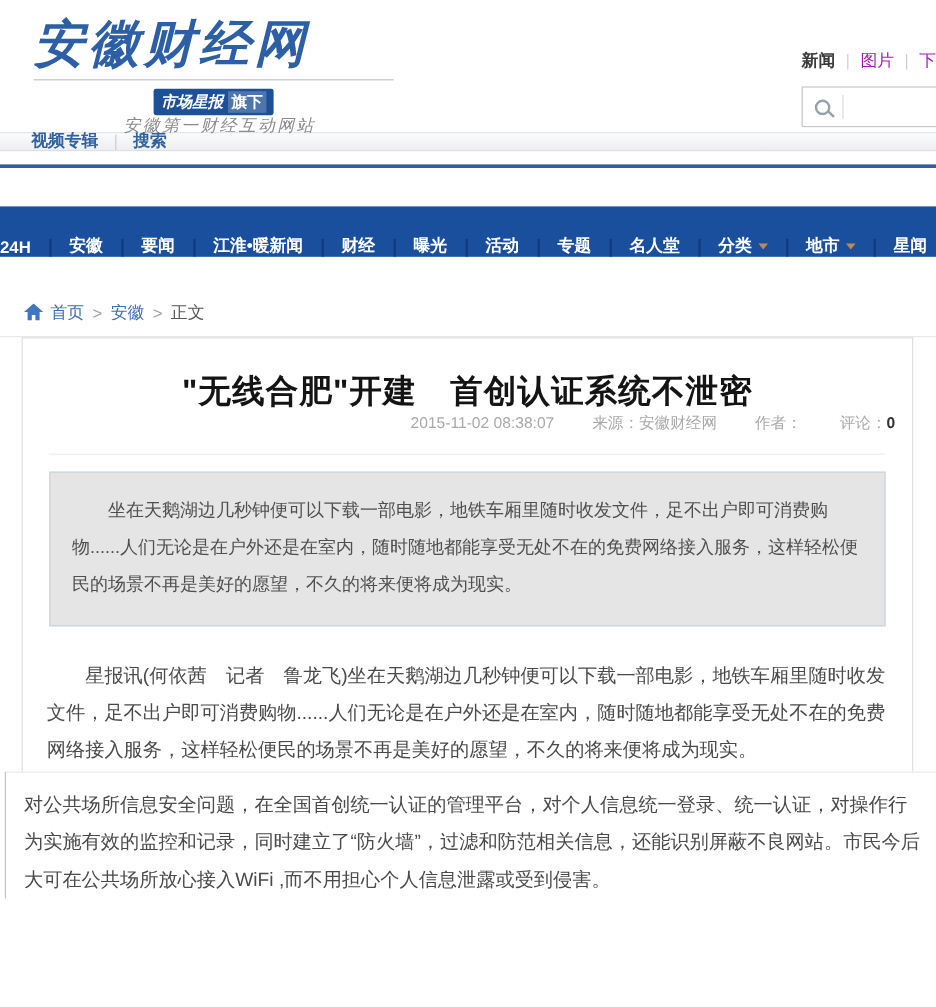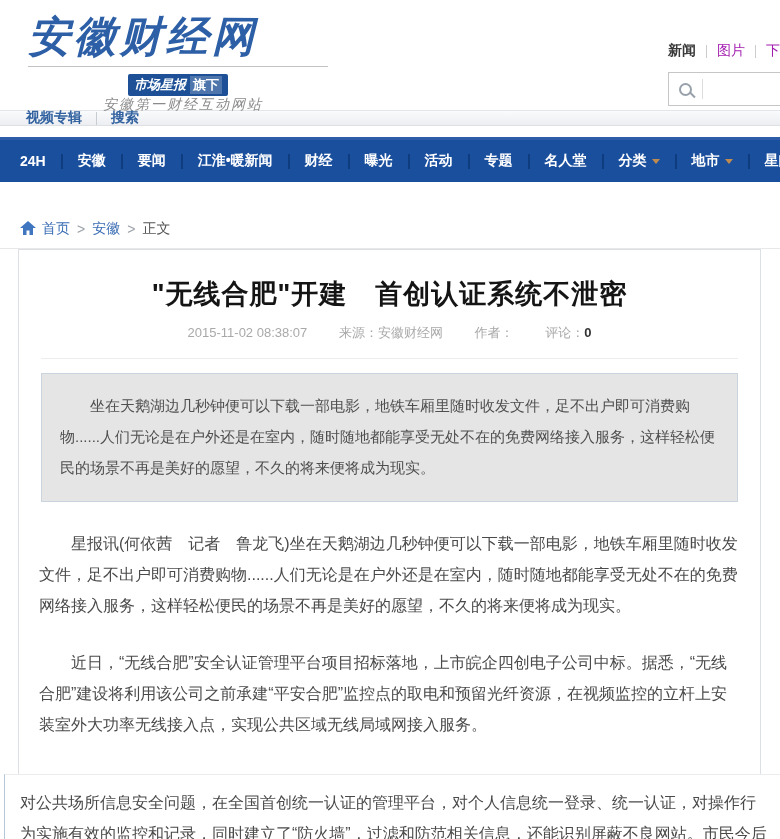--- a/index.html
+++ b/index.html
@@ -39,22 +39,22 @@
     border-top:1px solid #e3e5e8; border-bottom:1px solid #dde0e4;
     display:flex; align-items:center; padding-left:26px; }
   .subnav-item { color:#31629f; font-size:14px; font-weight:bold;
     text-decoration:none; padding:0 14px; }
   .subnav-item:first-child { padding-left:0; }
   .subnav-sep { border-left:1px solid #c9ccd1; height:13px; }
 
   .blue-rule { height:3px; background:#2d5ca8; margin-top:11px; }
 
   
-  .mainnav { height:42px; background:#1a4f9e; display:flex; align-items:center;
-    padding-left:20px; white-space:nowrap; overflow:hidden; }
+  .mainnav { height:42px; background:#1a4f9e; display:flex; align-items:flex-end;
+    white-space:nowrap; overflow:hidden;margin-top:32px; }
   .nav-item { color:#fff; font-size:14px; font-weight:bold; text-decoration:none;
     padding:0 15px; display:inline-flex; align-items:center; gap:5px; flex:0 0 auto; }
   .nav-item.first { padding-left:0; }
   .nav-sep { border-left:2px solid #0e3c7e; height:15px; flex:0 0 auto; }
   .drop-arrow { width:0; height:0; border-left:4px solid transparent;
     border-right:4px solid transparent; border-top:5px solid #c08b4f; display:inline-block; }
 
   
   .breadcrumb-wrap { margin-top:30px; border-bottom:1px solid #e8e8e8;
     padding:8px 0 10px 20px; display:flex; align-items:center; font-size:14px; }
@@ -62,21 +62,21 @@
   .crumb-link { color:#3a6db4; text-decoration:none; }
   .crumb-sep { color:#9aa0a6; margin:0 7px; }
   .crumb-sep::before { content:">"; }
   .crumb-current { color:#555; }
 
   
   .article-card { margin-left:18px; width:743px; border:1px solid #dcdfe3;
     border-bottom:none; padding-bottom:2px; }
   .article-title { margin-top:26px; text-align:center; font-size:27px; font-weight:bold;
     color:#141414; letter-spacing:1px; }
-  .article-meta { margin-top:12px; text-align:center; font-size:13px; color:#a9a9a9; }
+  .article-meta { text-align:right; font-size:13px; color:#a9a9a9; }
   .article-meta .chunk { margin:0 14px; }
   .comments-count { color:#333; font-weight:bold; }
   .meta-rule { margin:16px 22px 0; border-top:1px solid #ededed; }
   .summary-box { margin:14px 22px 0; border:1px solid #c9d4df; background:#e5e5e5;
     padding:16px 18px 18px; font-size:15px; color:#4f4f4f; line-height:31px;
     text-indent:2em; }
   .body-para { margin:26px 20px 0; font-size:16px; color:#4a4a4a; line-height:31px;
     text-indent:2em; }
   .body-para.last { margin-bottom:32px; }
 
@@ -195,19 +195,18 @@
     <span class="chunk">2015-11-02 08:38:07</span>
     <span class="chunk"><span>来源：</span><span>安徽财经网</span></span>
     <span class="chunk"><span>作者：</span></span>
     <span class="chunk"><span>评论：</span><span class="comments-count">0</span></span>
   </div>
   <div class="meta-rule"></div>
 
   <div class="summary-box">坐在天鹅湖边几秒钟便可以下载一部电影，地铁车厢里随时收发文件，足不出户即可消费购物......人们无论是在户外还是在室内，随时随地都能享受无处不在的免费网络接入服务，这样轻松便民的场景不再是美好的愿望，不久的将来便将成为现实。</div>
 
   <p class="body-para">星报讯(何依茜　记者　鲁龙飞)坐在天鹅湖边几秒钟便可以下载一部电影，地铁车厢里随时收发文件，足不出户即可消费购物......人们无论是在户外还是在室内，随时随地都能享受无处不在的免费网络接入服务，这样轻松便民的场景不再是美好的愿望，不久的将来便将成为现实。</p>
-  <p class="body-para last">近日，“无线合肥”安全认证管理平台项目招标落地，上市皖企四创电子公司中标。据悉，“无线合肥”建设将利用该公司之前承建“平安合肥”监控点的取电和预留光纤资源，在视频监控的立杆上安装室外大功率无线接入点，实现公共区域无线局域网接入服务。</p>
 </div>
 
 <div class="bottom-box">
   <p class="bottom-para">对公共场所信息安全问题，在全国首创统一认证的管理平台，对个人信息统一登录、统一认证，对操作行为实施有效的监控和记录，同时建立了“防火墙”，过滤和防范相关信息，还能识别屏蔽不良网站。市民今后大可在公共场所放心接入WiFi ,而不用担心个人信息泄露或受到侵害。</p>
 
 </div>
 
 </body></html>

